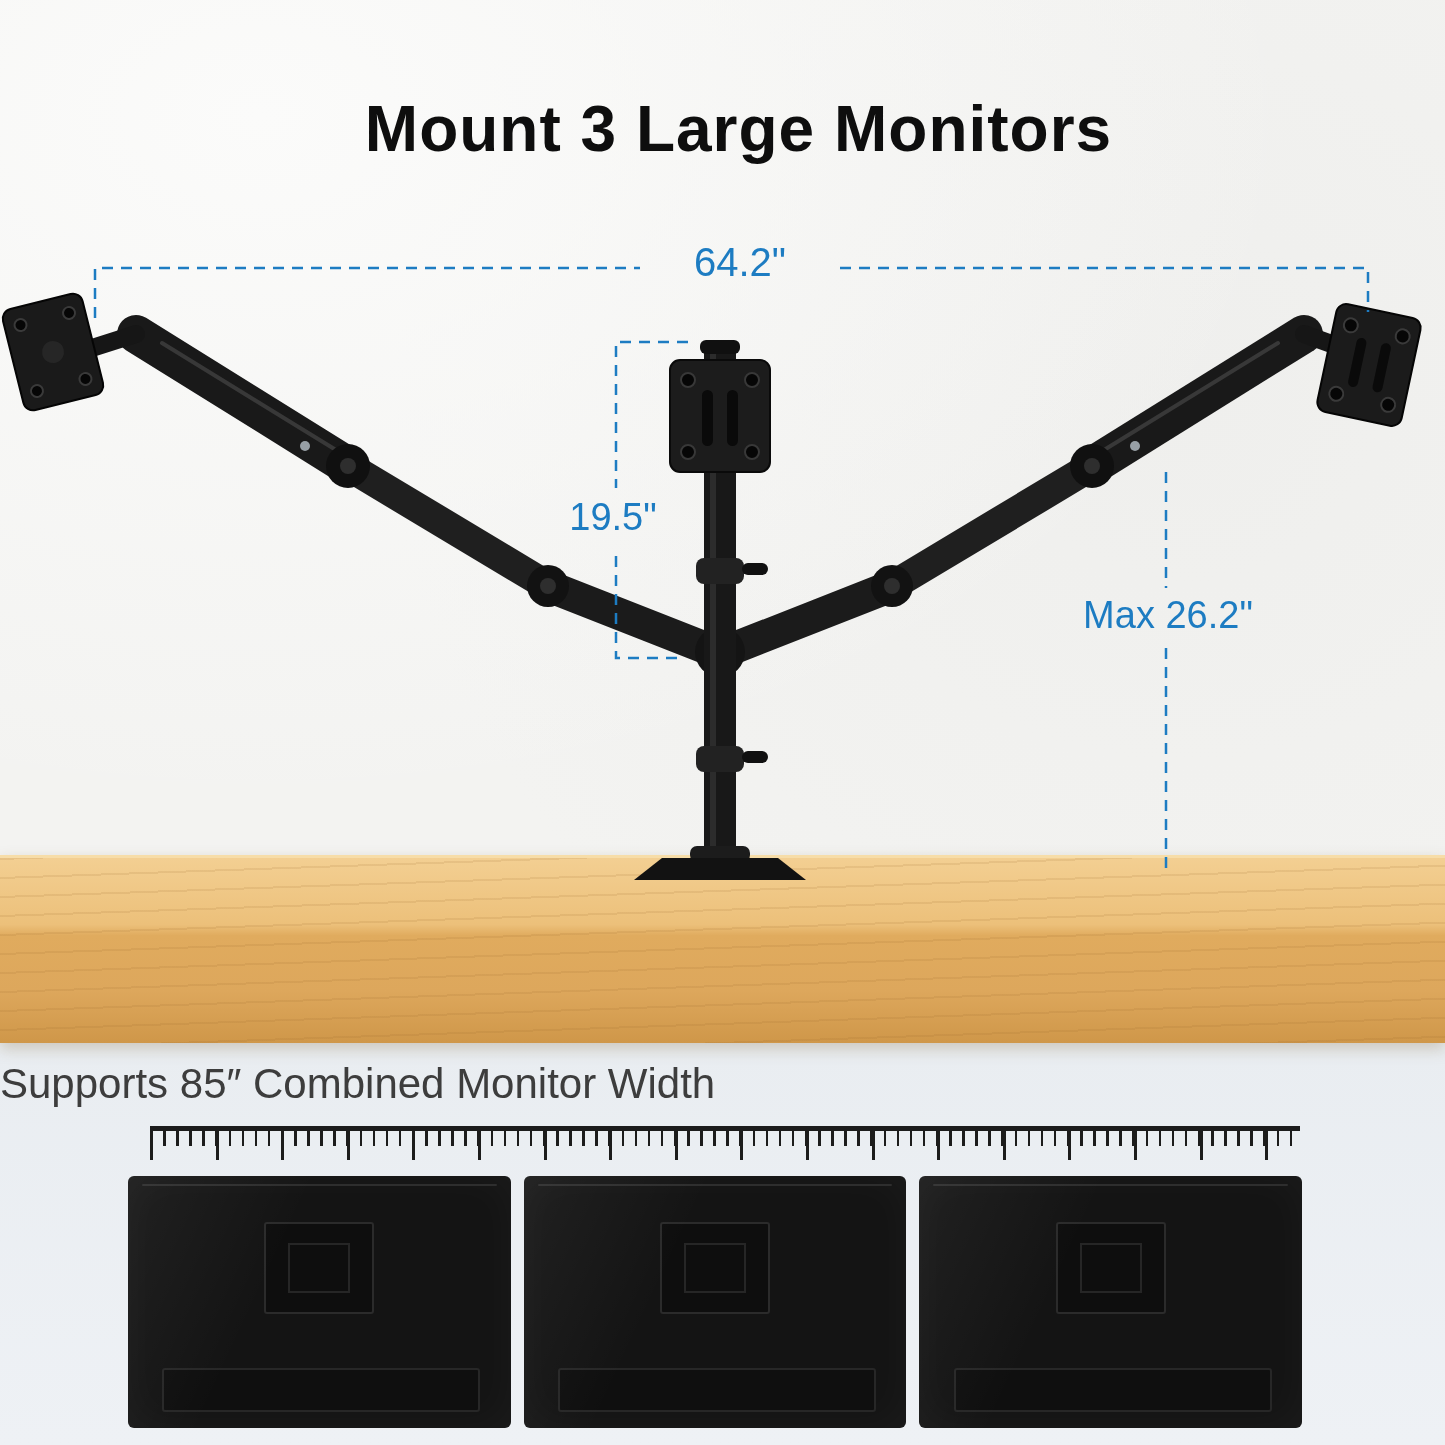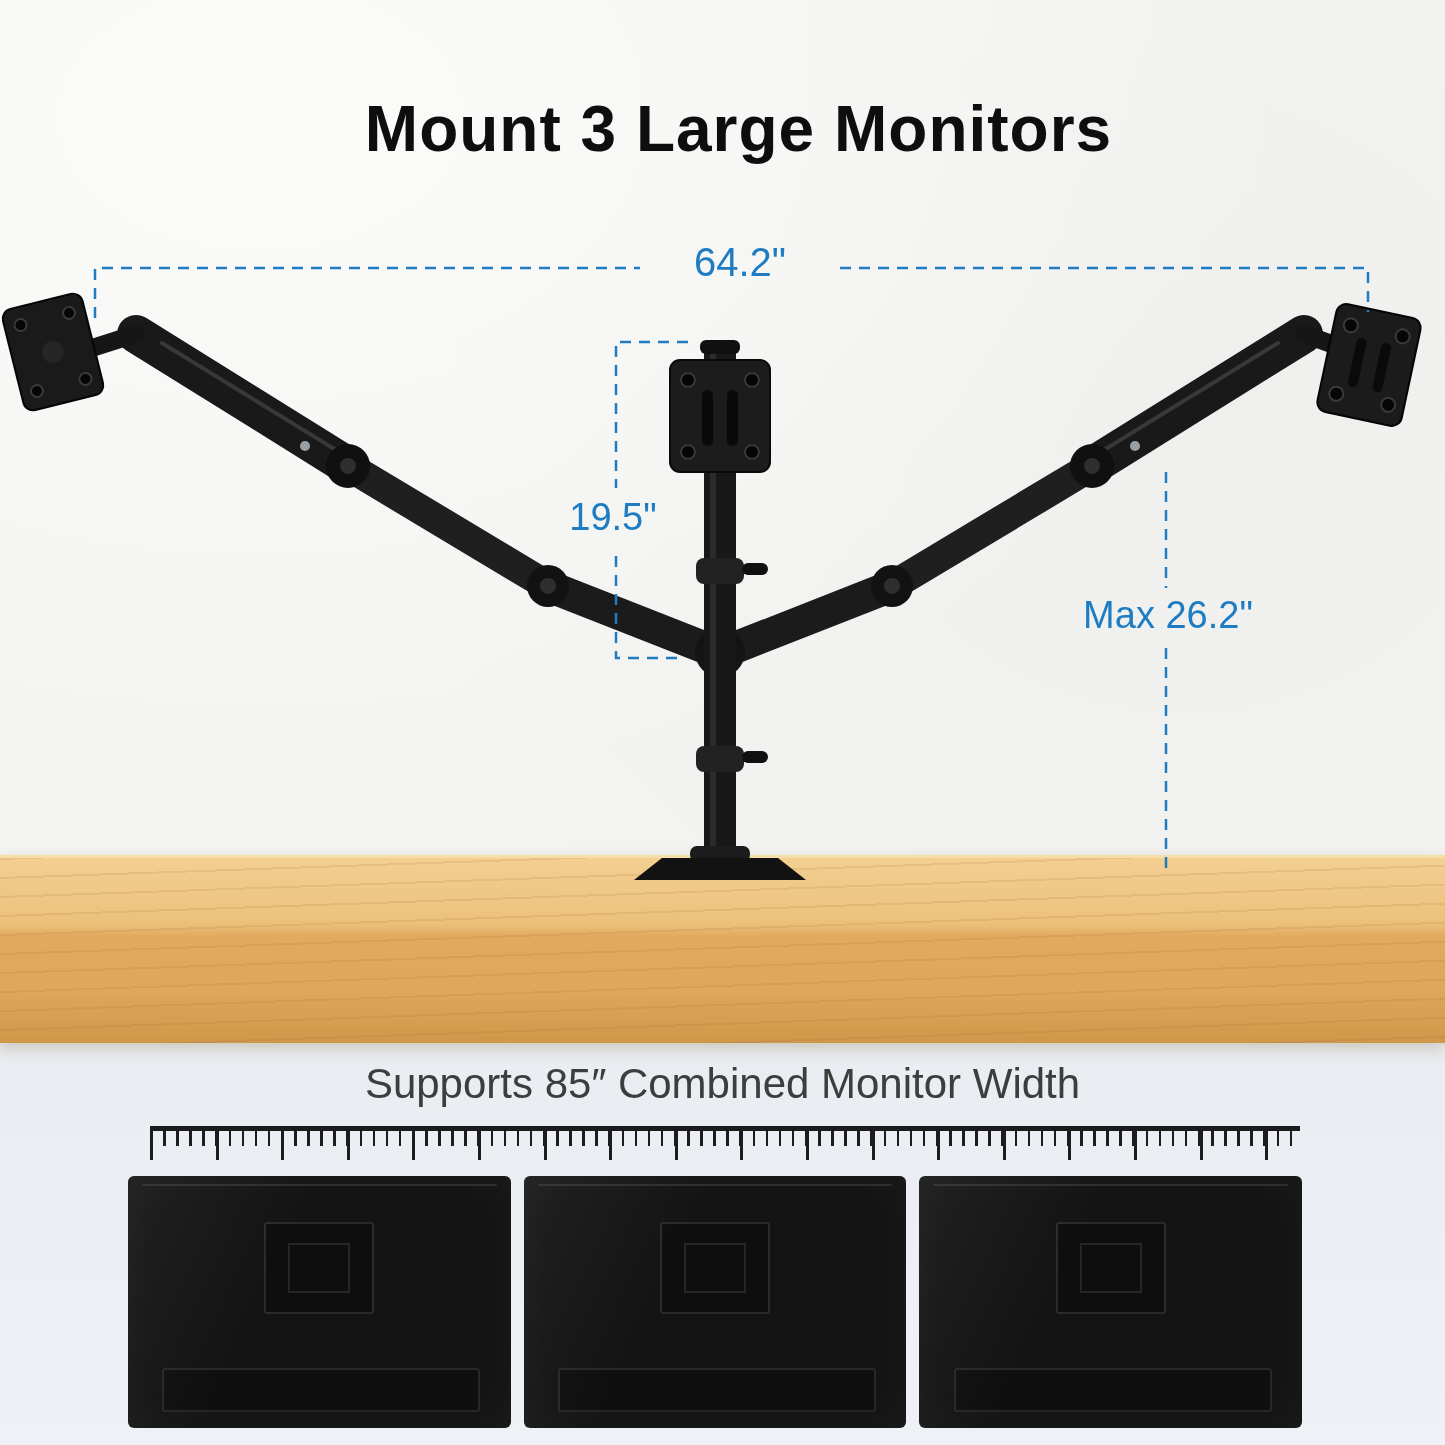--- a/index.html
+++ b/index.html
@@ -28,21 +28,21 @@
     font-size:64px;font-weight:800;letter-spacing:1px;color:#0e0e0e;
   }
   .art{position:absolute;top:0;left:0;}
   .dim-label{
     position:absolute;color:#1d7cc2;font-weight:500;text-align:center;
   }
   .dim-width{left:645px;top:240px;width:190px;font-size:40px;}
   .dim-height{left:528px;top:496px;width:170px;font-size:38px;}
   .dim-max{left:1048px;top:594px;width:240px;font-size:38px;}
   .caption{
-    position:absolute;top:1060px;left:0;width:100%;text-align:center;
+    position:absolute;top:1060px;left:0;width:100%;
     font-size:42px;color:#3d3d3d;font-weight:400;
   }
   .ruler{position:absolute;left:150px;top:1126px;width:1150px;height:38px;}
   .ruler-bar{position:absolute;top:0;left:0;right:0;height:5px;background:#1c1c1c;}
   .ruler-ticks-small{
     position:absolute;top:0;left:0;right:0;height:20px;
     background:repeating-linear-gradient(90deg,#1c1c1c 0 2.5px, rgba(0,0,0,0) 2.5px 13.1px);
   }
   .ruler-ticks-large{
     position:absolute;top:0;left:0;right:0;height:34px;

